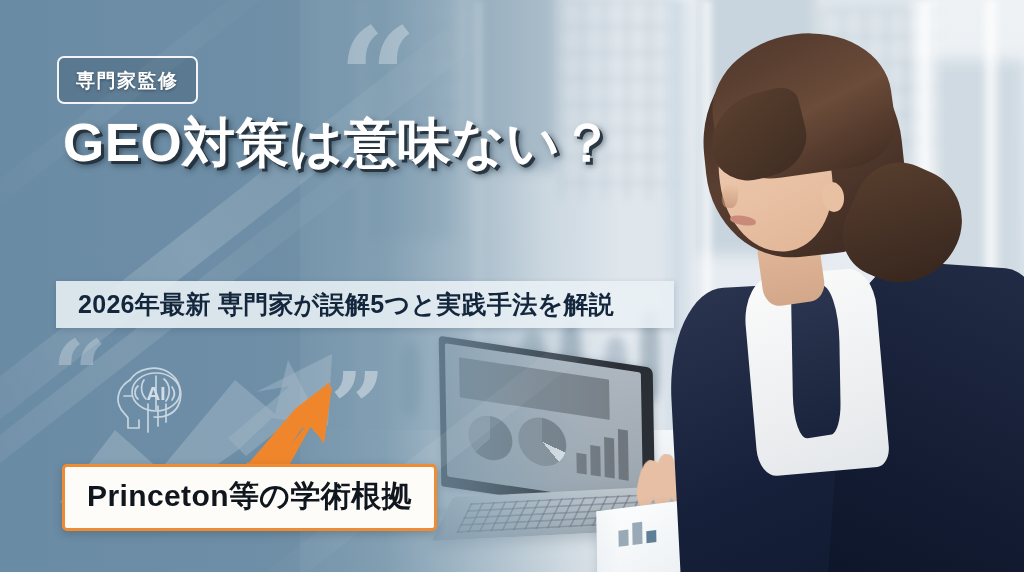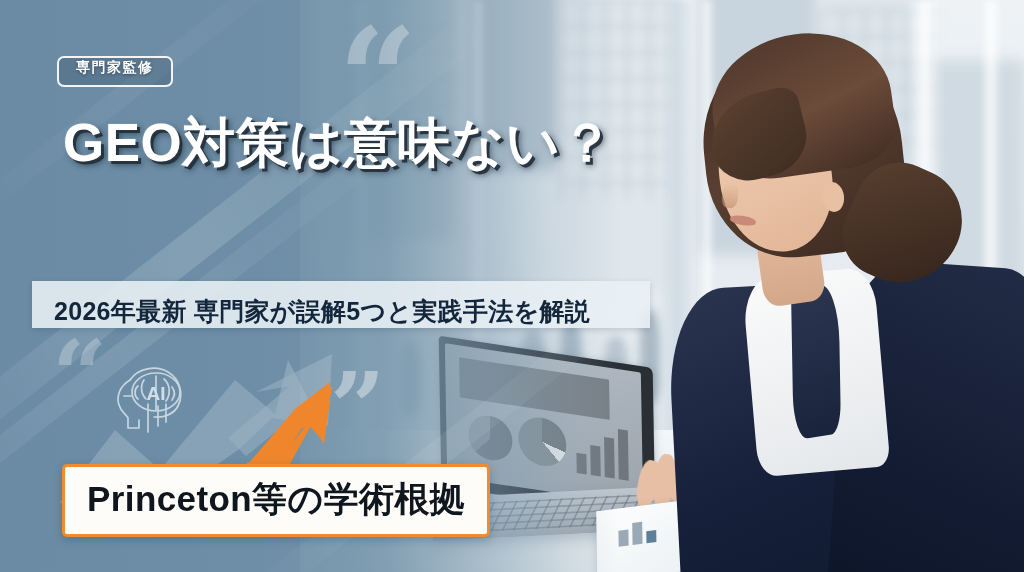--- a/index.html
+++ b/index.html
@@ -232,58 +232,58 @@
   .q-bl    { left:52px;  top:338px; font-size:96px;  color:rgba(255,255,255,.26); }
   .q-br    { left:330px; top:370px; font-size:96px;  color:rgba(255,255,255,.40); }
 
   .arrow-blue { position:absolute; left:60px; top:352px; width:300px; height:160px; opacity:.33; }
   .arrow-orange { position:absolute; left:208px; top:372px; width:130px; height:132px; }
   .ai-icon { position:absolute; left:108px; top:356px; width:86px; height:84px; opacity:.82; }
 
   
   .badge-expert {
     position:absolute; left:57px; top:56px;
-    padding:1px 17px 8px 17px;
+    padding:10px 17px 8px 17px;
     border:2px solid rgba(255,255,255,.92);
     border-radius:7px;
     background:rgba(45,72,92,.28);
-    color:#ffffff; font-weight:700; font-size:14px; letter-spacing:1.5px;
+    color:#ffffff; font-weight:700; font-size:19px; letter-spacing:1.5px;
     text-shadow:0 1px 3px rgba(20,35,50,.55);
     font-family:Liberation Mono, monospace;
   }
 
   .title {
     position:absolute; left:63px; top:112px; width:660px;
     color:#ffffff; font-weight:700; font-size:53px; line-height:1.16;
     letter-spacing:.5px; white-space:nowrap;
     text-shadow:
       3px 3px 0 rgba(35,48,60,.92),
       4px 4px 6px rgba(25,38,50,.6),
       0 0 2px rgba(255,255,255,.35);
   }
   .title .l2 { display:block; }
 
   .subtitle-band {
-    position:absolute; left:32px; top:281px; width:618px; height:47px;
+    position:absolute; left:56px; top:281px; width:618px; height:47px;
     background:rgba(232,240,245,.88);
-    display:flex; align-items:flex-end;
+    display:flex; align-items:center;
     box-shadow:0 2px 6px rgba(40,60,78,.2);
   }
   .subtitle-text {
     color:#13263c; font-weight:700; font-size:25px; letter-spacing:.3px;
     padding-left:22px; white-space:nowrap;
   }
 
   .badge-princeton {
     position:absolute; left:62px; top:464px;
     padding:9px 22px 11px 22px;
     background:#fdfcf8;
     border:3px solid #ef8c33;
     border-radius:5px;
-    color:#10161d; font-weight:700; font-size:35px; letter-spacing:.4px;
+    color:#10161d; font-weight:700; font-size:30px; letter-spacing:.4px;
     box-shadow:0 3px 9px rgba(40,55,70,.28);
     white-space:nowrap;
   }
 </style>
 </head>
 <body>
 
 <div id="stage">
 
   <div class="photo">

